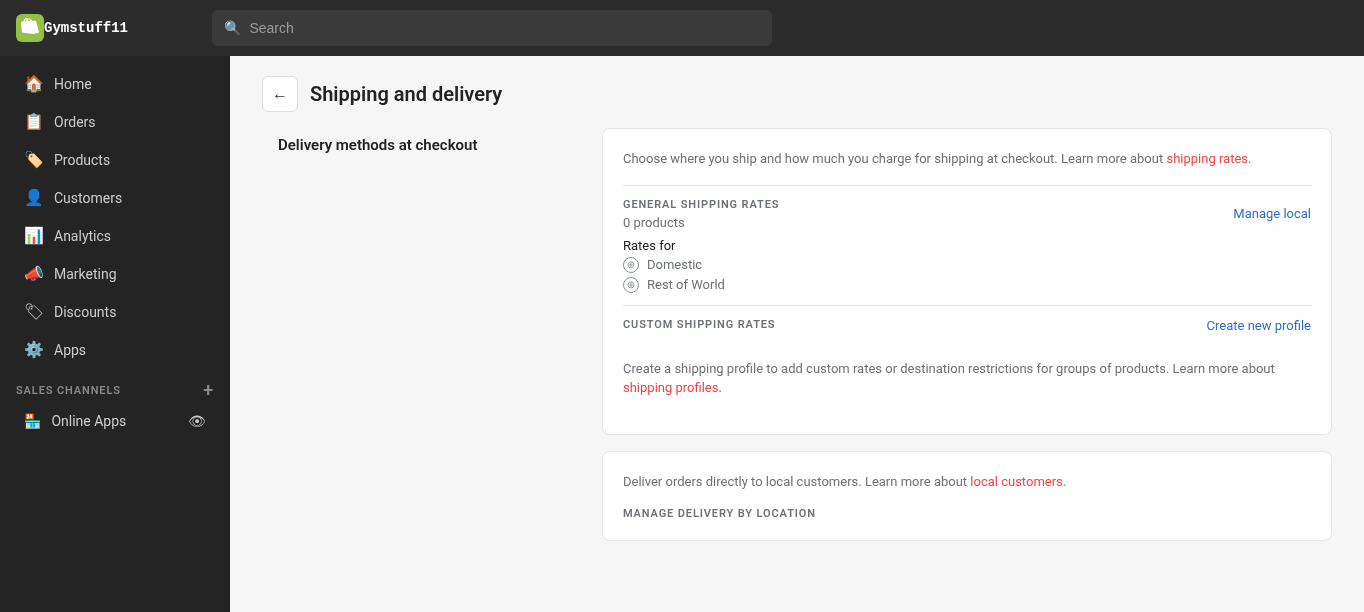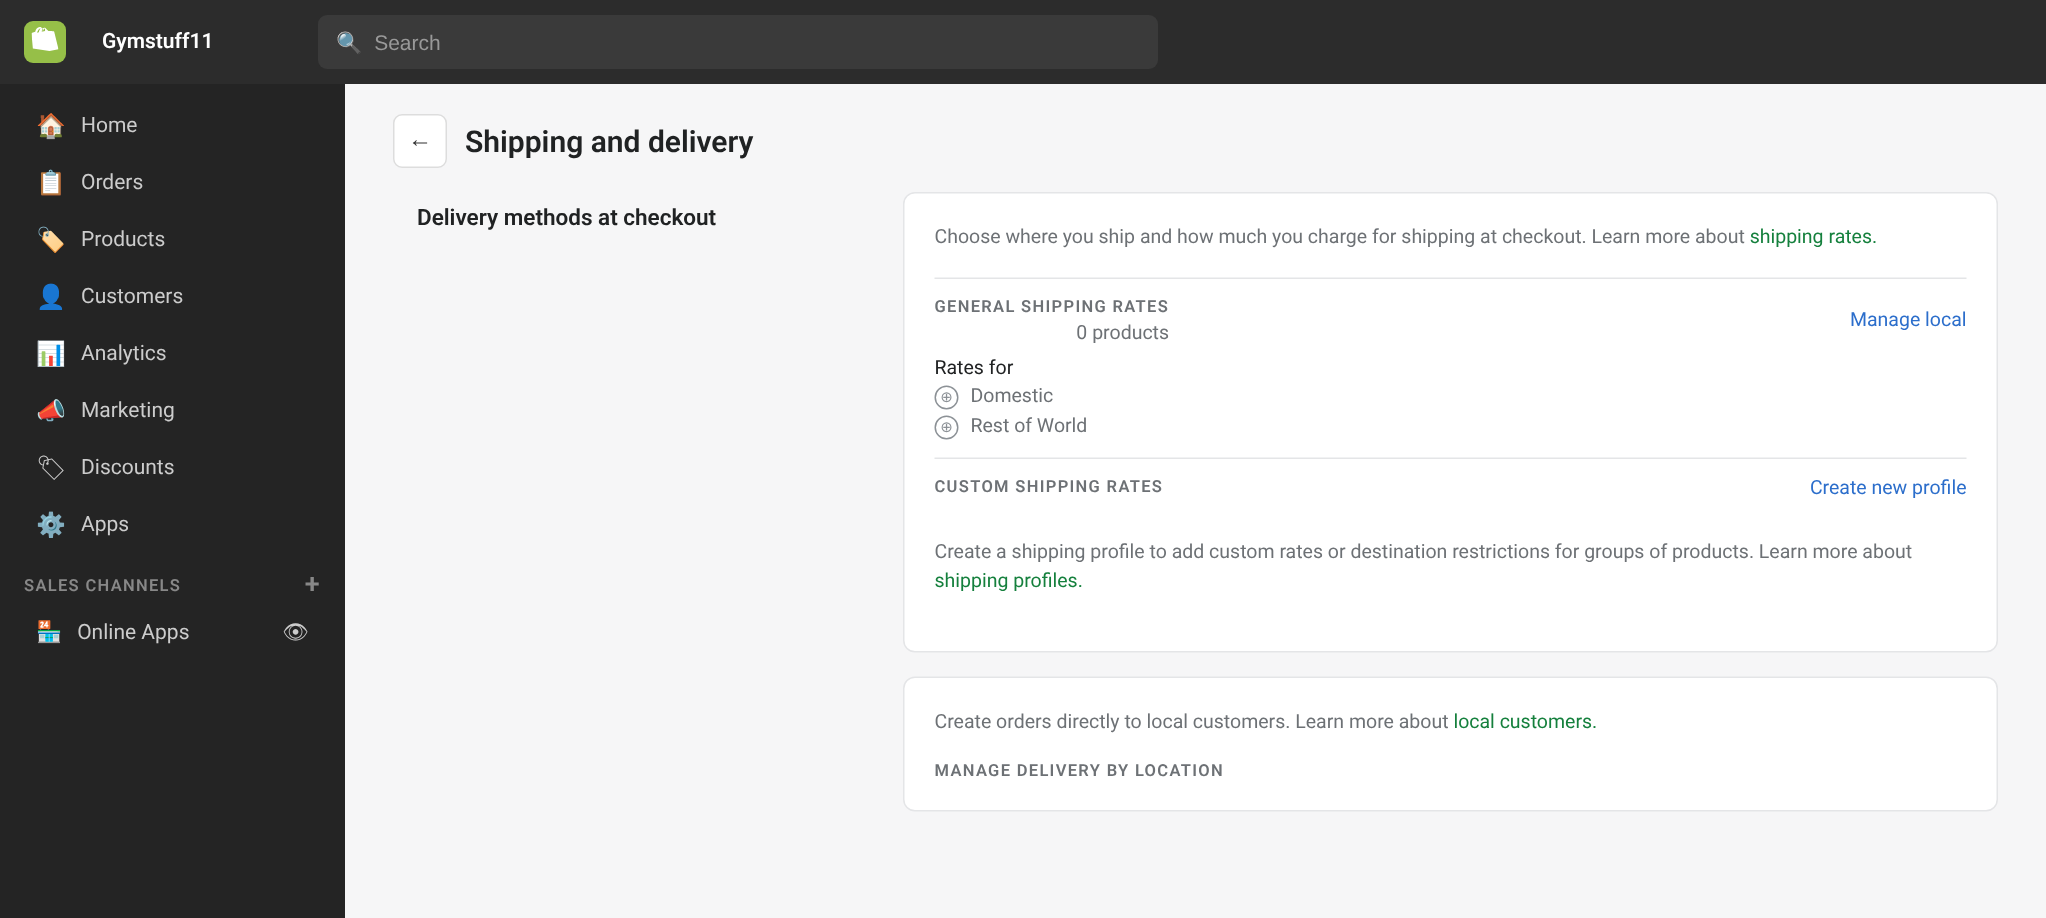--- a/index.html
+++ b/index.html
@@ -12,25 +12,26 @@
       height: 56px;
       display: flex;
       align-items: center;
       padding: 0 16px;
       gap: 16px;
       flex-shrink: 0;
     }
     .topbar-brand {
       display: flex;
       align-items: center;
-      gap: 24px;
+      gap: 0;
       color: white;
       font-weight: 600;
       font-size: 14px;
       min-width: 180px;
+      font-family: Liberation Mono, monospace;
     }
     .shopify-logo {
       width: 28px;
       height: 28px;
       background: #96bf48;
       border-radius: 6px;
       display: flex;
       align-items: center;
       justify-content: center;
       color: white;
@@ -194,39 +195,38 @@
       font-weight: 600;
       color: #202223;
       margin-bottom: 8px;
     }
     .card-desc {
       font-size: 13px;
       color: #6d7175;
       line-height: 1.5;
       margin-bottom: 16px;
     }
-    .card-desc a { color: #15803d; text-decoration: none; }
+    .card-desc a { color: #ef4444; text-decoration: none; }
     .divider { border: none; border-top: 1px solid #e4e5e7; margin: 12px 0; }
     .sub-section-label {
       font-size: 11px;
       font-weight: 600;
       color: #6d7175;
       letter-spacing: 0.08em;
       text-transform: uppercase;
       margin-bottom: 4px;
     }
     .sub-section-row {
       display: flex;
       align-items: center;
       justify-content: space-between;
     }
     .sub-section-row .count {
       font-size: 13px;
       color: #6d7175;
-      text-align: right;
     }
     .manage-link {
       font-size: 13px;
       color: #2c6ecb;
       text-decoration: none;
       cursor: pointer;
     }
     .rates-label {
       font-size: 13px;
       color: #202223;
@@ -398,21 +398,21 @@
             <a class="create-link" href="#">Create new profile</a>
           </div>
           <p class="card-desc">
             <span>Create a shipping profile to add custom rates or destination restrictions for groups of products. Learn more about</span>
             <a href="#">shipping profiles.</a>
           </p>
         </div>
 
         <div class="card">
           <p class="card-desc">
-            <span>Create orders directly to local customers. Learn more about</span>
+            <span>Deliver orders directly to local customers. Learn more about</span>
             <a href="#">local customers.</a>
           </p>
           <div class="manage-delivery-label">MANAGE DELIVERY BY LOCATION</div>
         </div>
 
       </div>
     </div>
   </div>
 </div>
 

